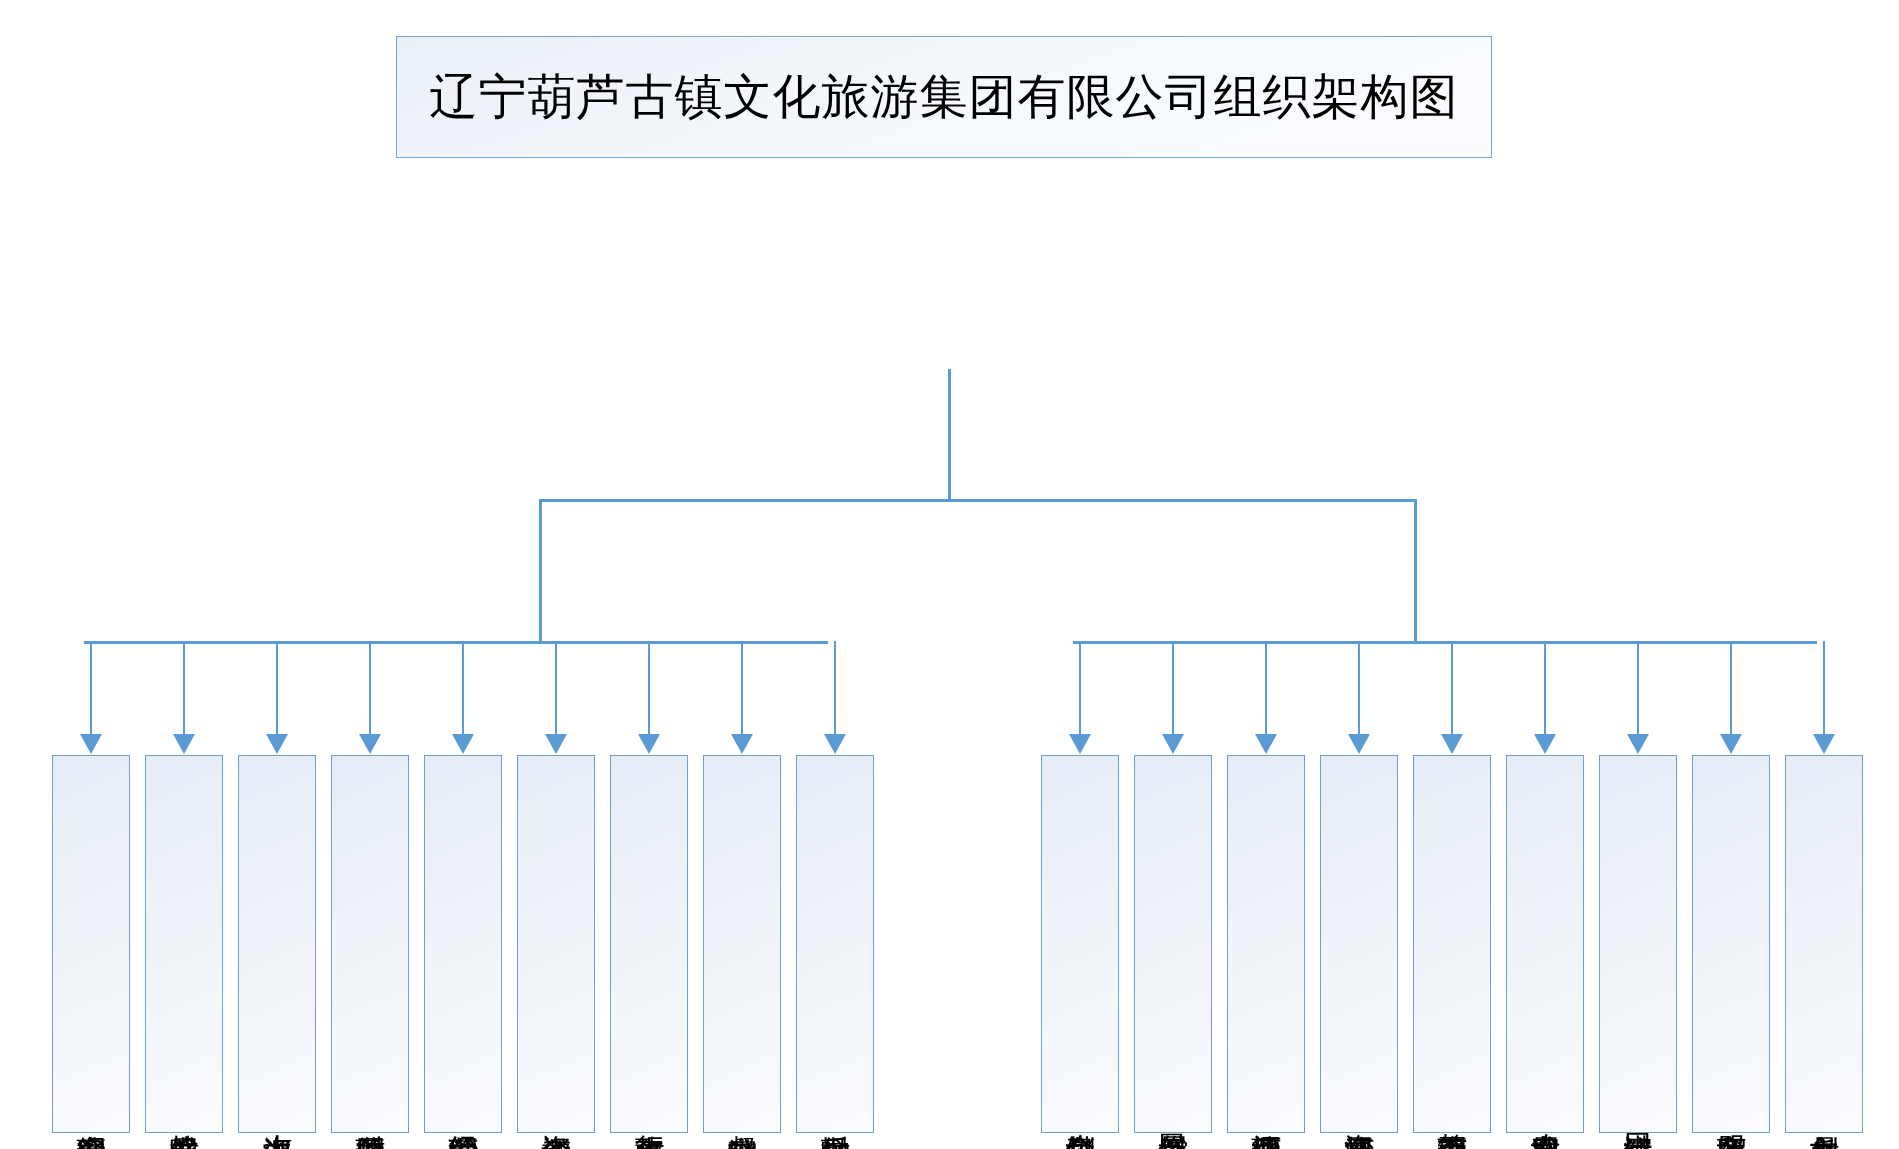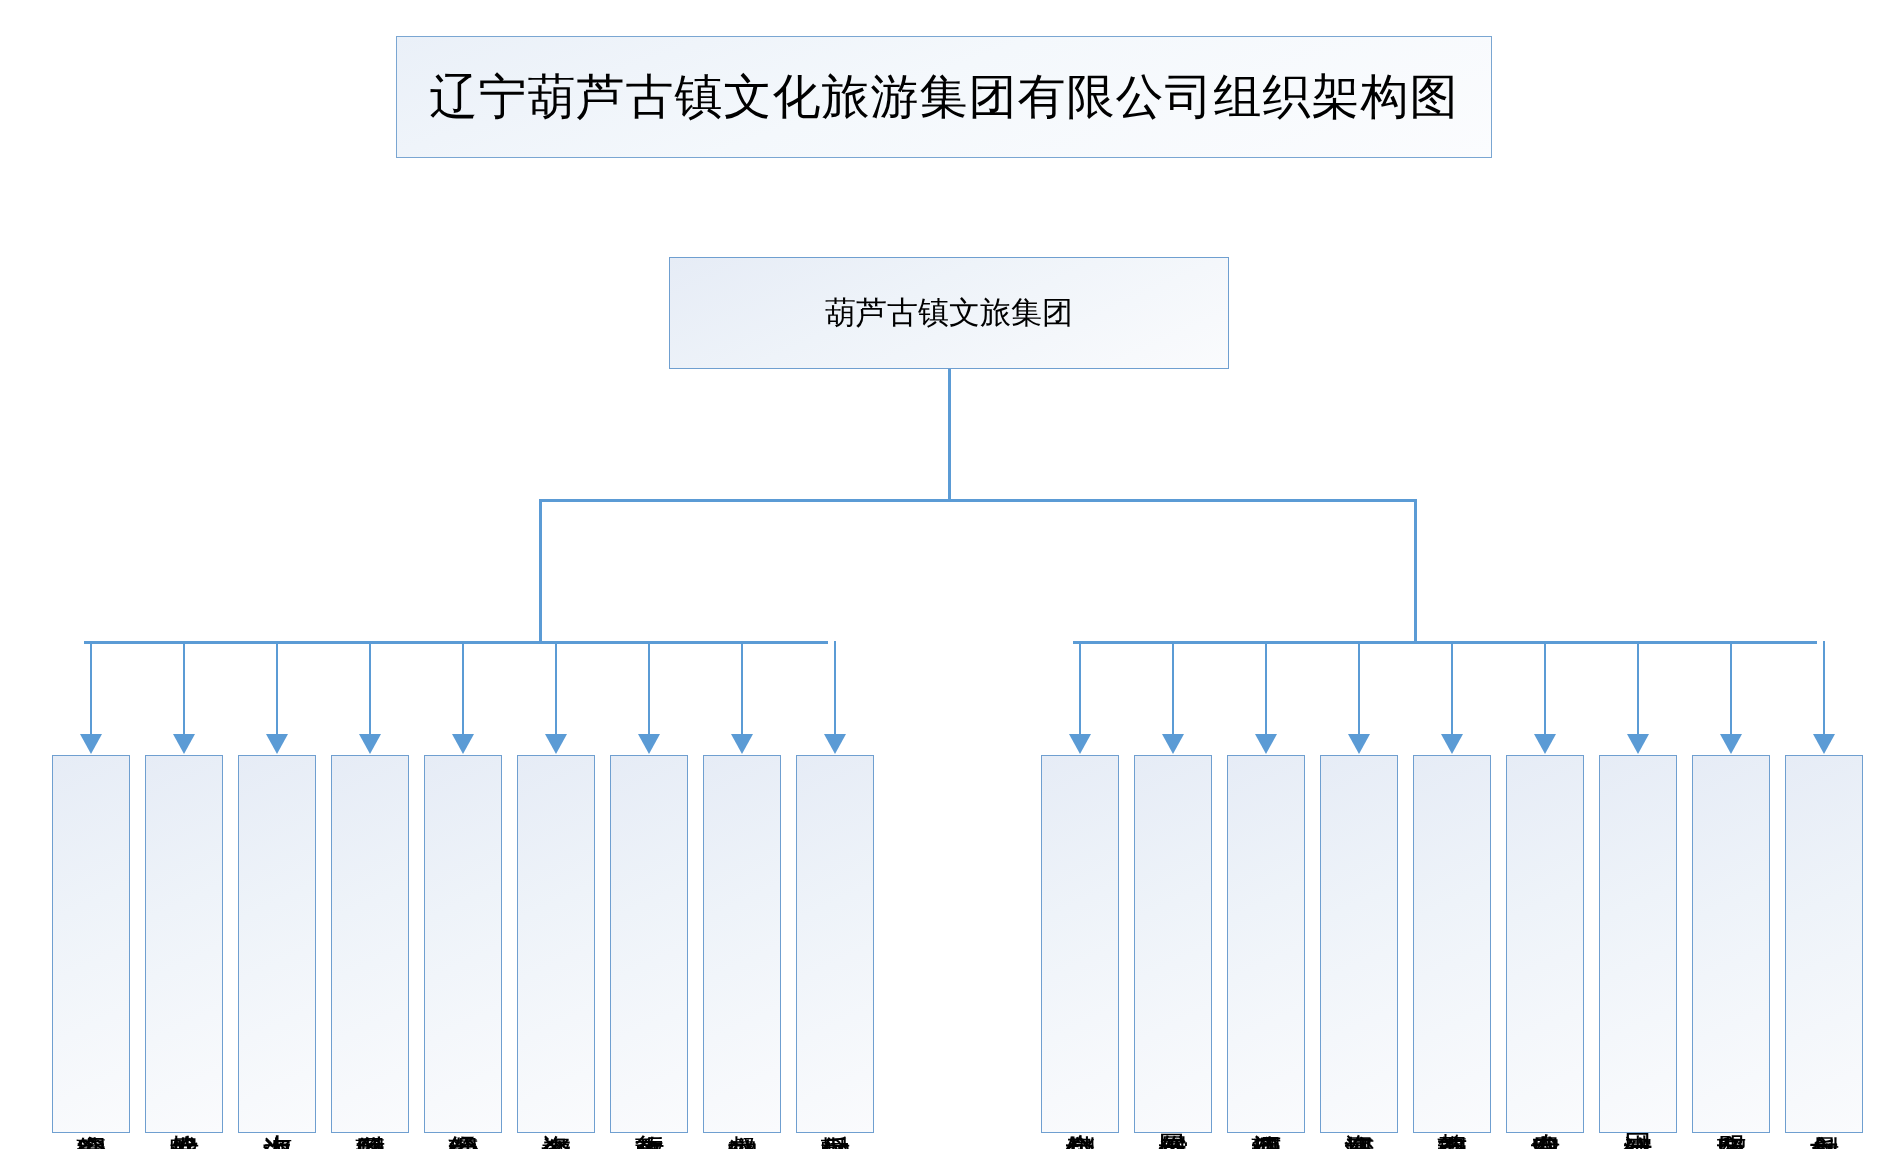--- a/index.html
+++ b/index.html
@@ -102,23 +102,20 @@
 </style>
 </head>
 <body>
 
 <div id="canvas">
 
   <div class="title-box">
     <span class="title-text">辽宁葫芦古镇文化旅游集团有限公司组织架构图</span>
   </div>
 
-  <div class="node root-box">
-    <span class="root-text">葫芦古镇文旅集团</span>
-  </div>
 
   <div class="conn v-line" style="left:948px; top:369px; height:131px;"></div>
 
   <div class="conn h-line" style="left:539px; top:499px; width:877px;"></div>
 
   <div class="conn v-line" style="left:539px; top:499px; height:144px;"></div>
 
   <div class="conn v-line" style="left:1414px; top:499px; height:144px;"></div>
 
   <div class="conn h-line" style="left:84px; top:641px; width:744px;"></div>

